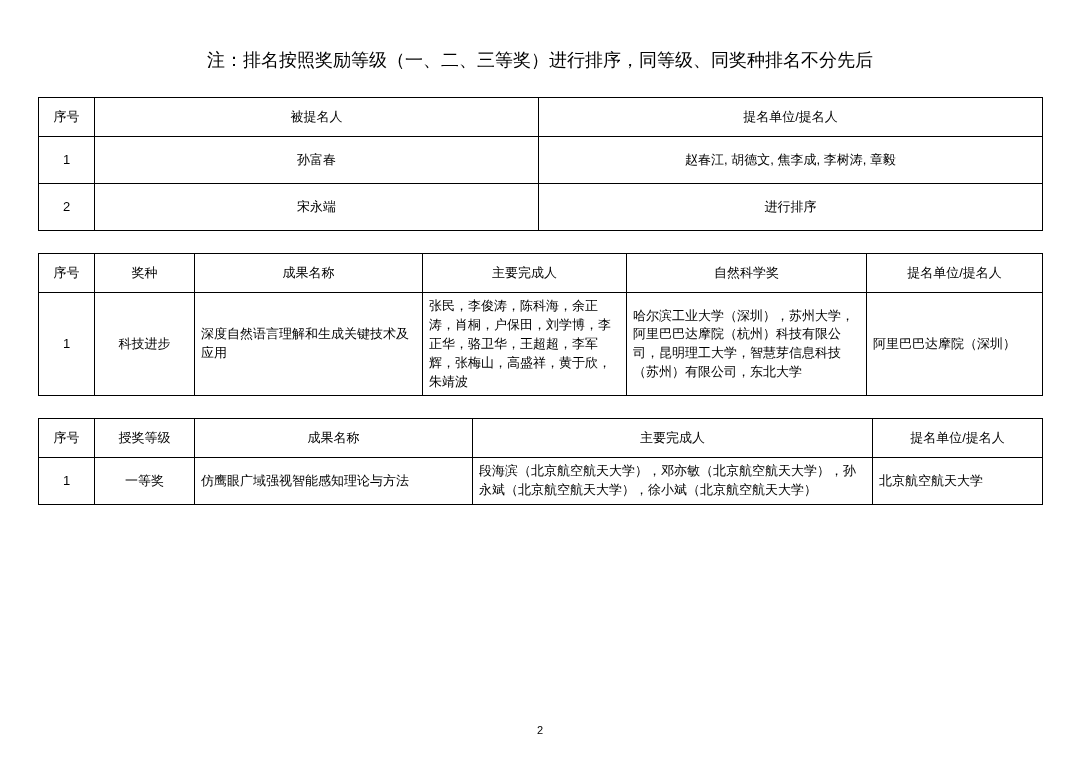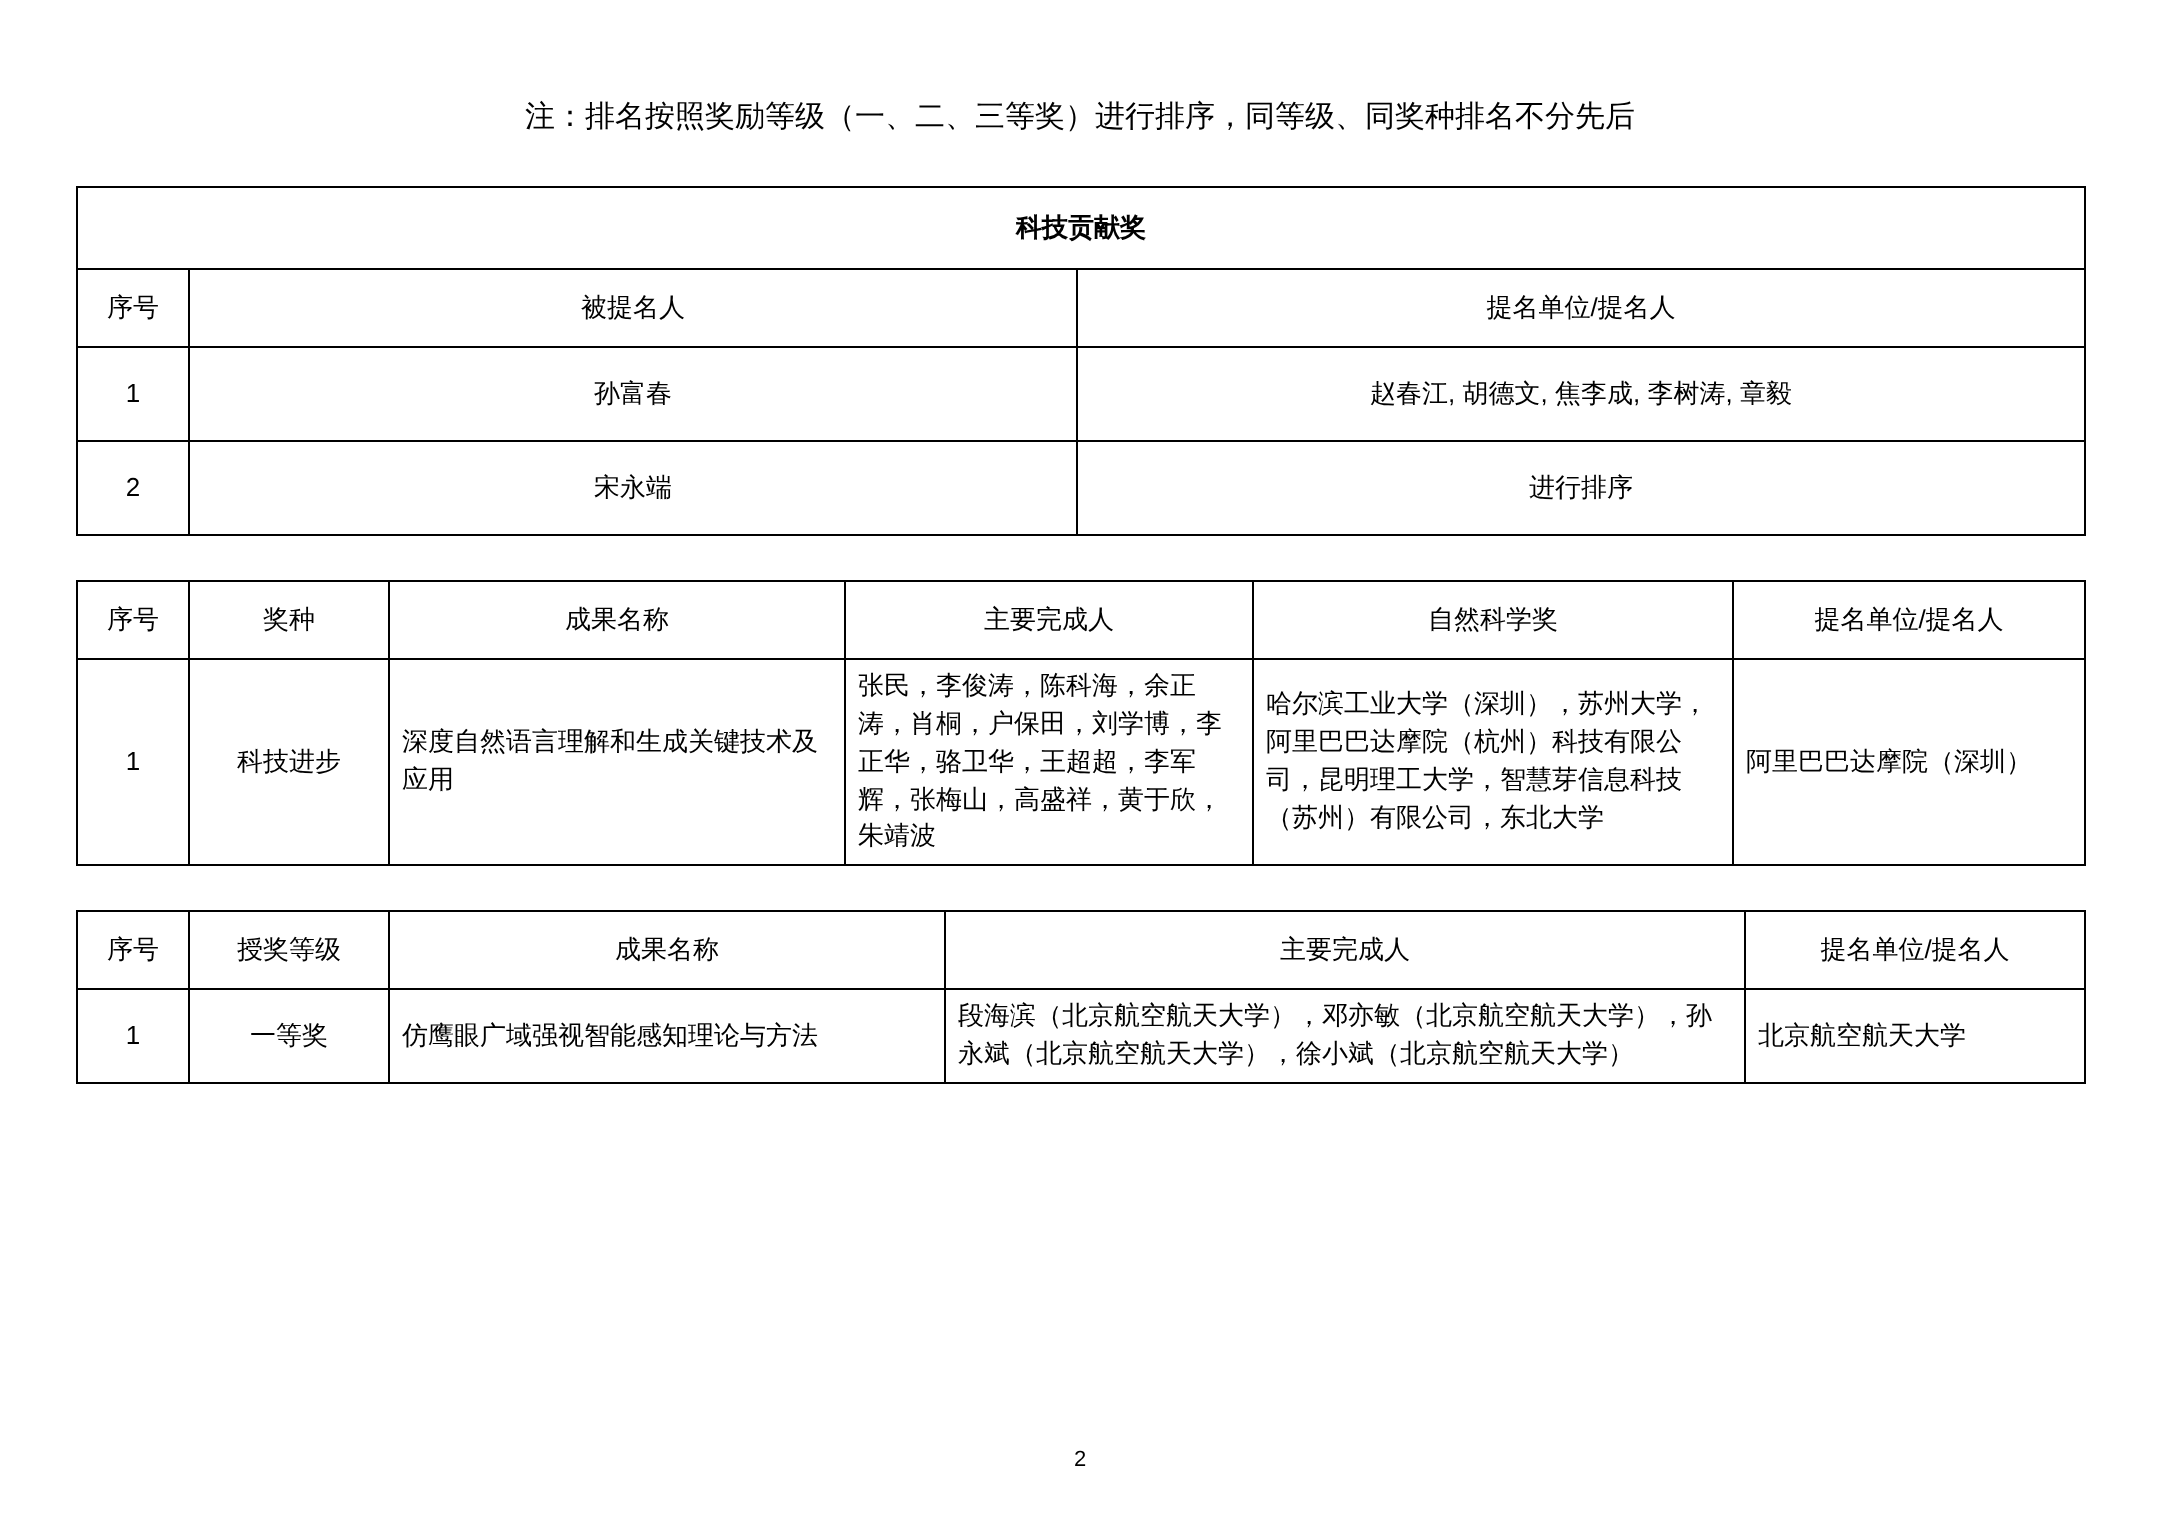--- a/index.html
+++ b/index.html
@@ -26,21 +26,21 @@
     text-align: center;
     font-size: 27px;
     font-weight: bold;
     letter-spacing: 0.5px;
     margin: 8px 0 0 0;
     line-height: 1.3;
     font-family: "Liberation Serif", "DejaVu Serif", serif;
   }
   .doc-note {
     text-align: center;
-    font-size: 15px;
+    font-size: 18px;
     margin: 14px 0 0 0;
     line-height: 1.4;
     font-family: "Liberation Sans", sans-serif;
   }
 
   table.awards {
     border-collapse: collapse;
     width: 1004px;
     margin: 0 auto;
     table-layout: fixed;
@@ -93,23 +93,20 @@
   <div class="doc-note">注：排名按照奖励等级（一、二、三等奖）进行排序，同等级、同奖种排名不分先后</div>
 
   <div class="tbl-wrap first">
     <table class="awards">
       <colgroup>
         <col style="width:56px">
         <col style="width:444px">
         <col style="width:504px">
       </colgroup>
       <tbody>
-        <tr class="section-head">
-          <td colspan="3">科技贡献奖</td>
-        </tr>
         <tr class="col-head">
           <td>序号</td>
           <td>被提名人</td>
           <td>提名单位/提名人</td>
         </tr>
         <tr>
           <td class="c" style="height:38px">1</td>
           <td class="c">孙富春</td>
           <td class="c">赵春江, 胡德文, 焦李成, 李树涛, 章毅</td>
         </tr>

